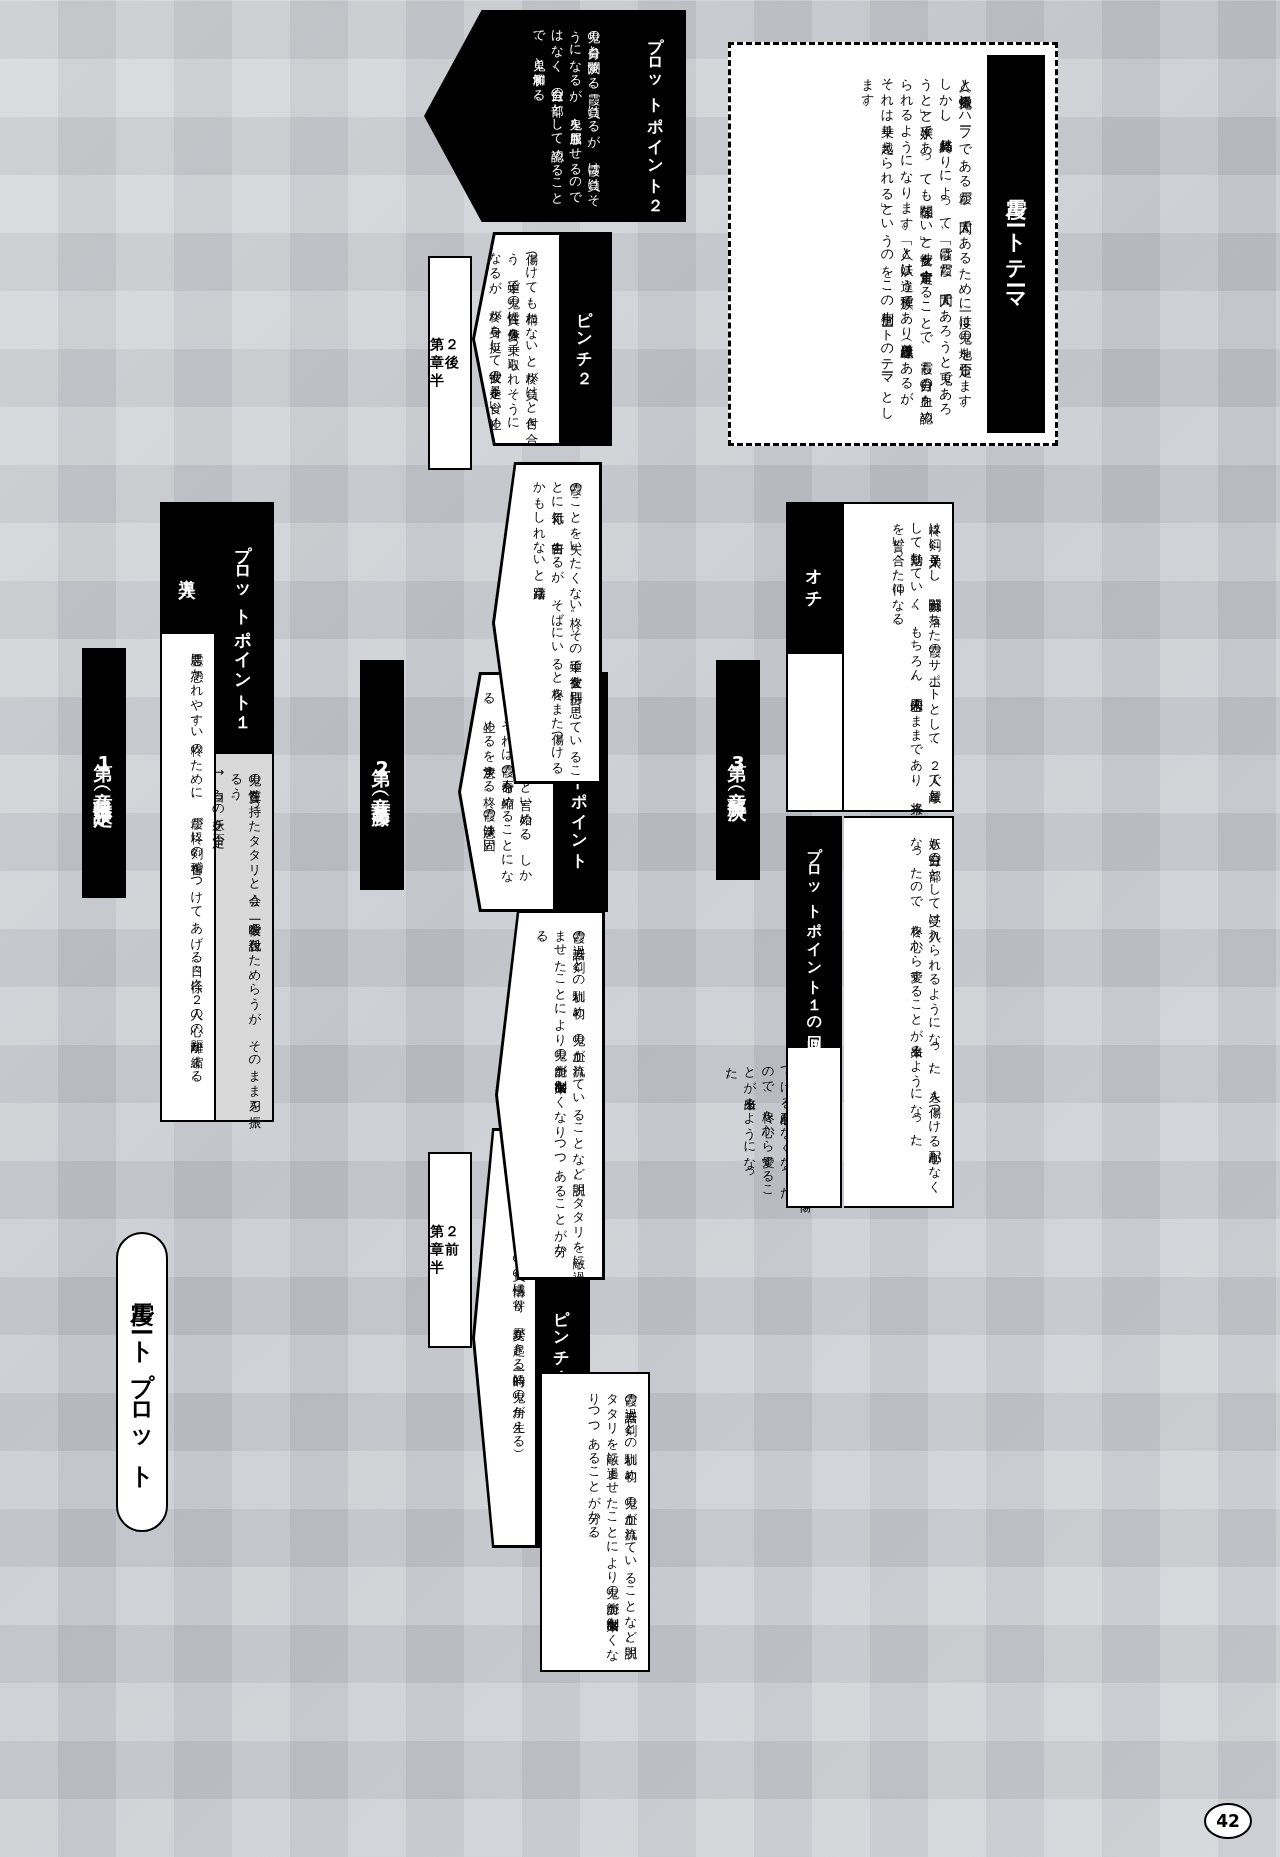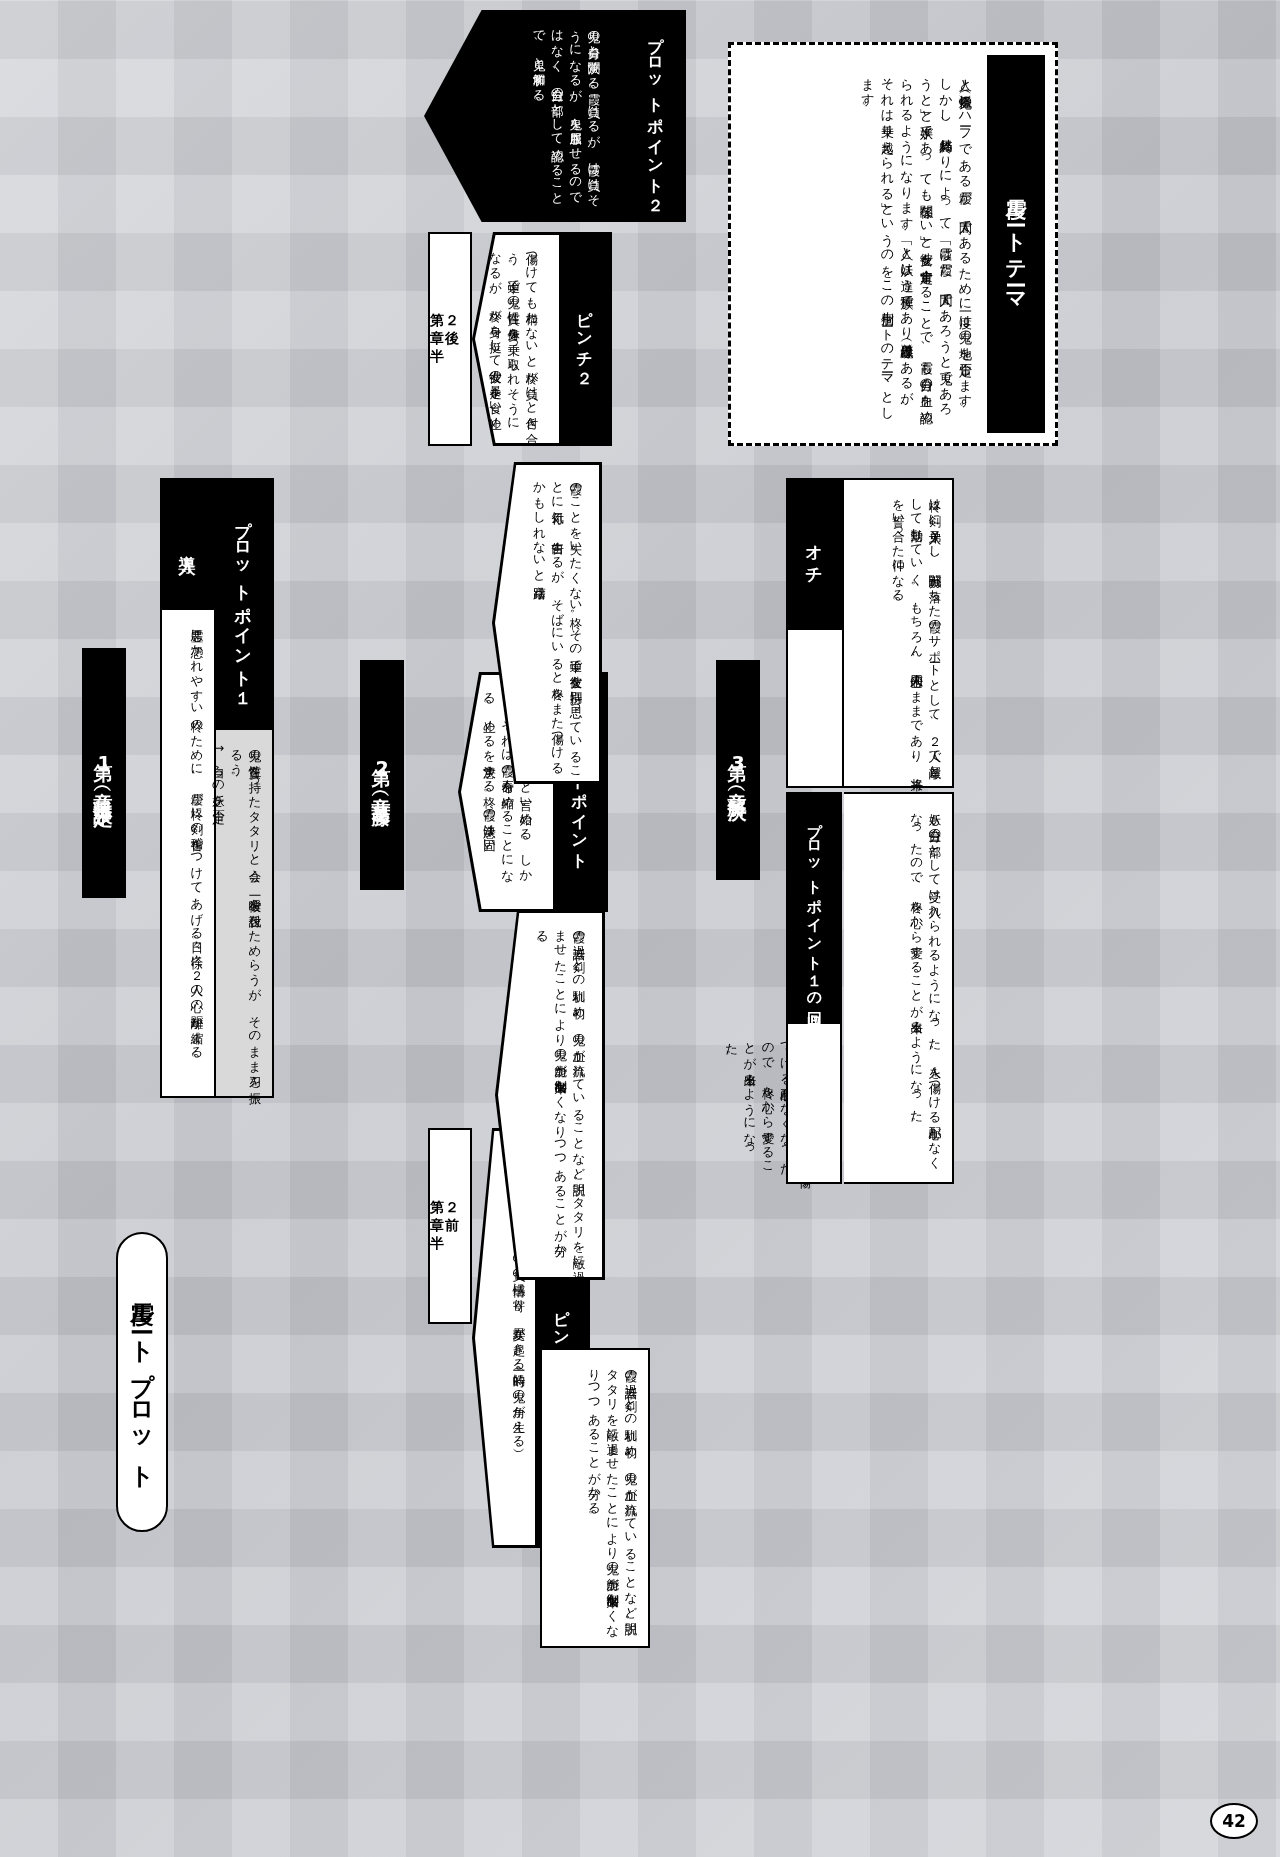--- a/index.html
+++ b/index.html
@@ -21,20 +21,21 @@
   .vt{
     writing-mode:vertical-rl;
     text-orientation:upright;
   }
   .box{
     position:absolute;
     border:2px solid #000;
     background:#fff;
     box-sizing:border-box;
     z-index:5;
+    margin-top:24px;
   }
   .bodytext{
     font-size:12.5px;
     line-height:1.46;
     letter-spacing:.5px;
     padding:10px 8px;
     box-sizing:border-box;
     color:#000;
   }
   .hdr-black{
@@ -119,21 +120,21 @@
   #theme-title{
     background:#000;color:#fff;font-weight:bold;font-size:21px;letter-spacing:4px;
     display:flex;align-items:center;justify-content:center;
     width:58px;box-sizing:border-box;
   }
   #theme-body{
     flex:1;padding:14px 12px;box-sizing:border-box;
     font-size:13px;line-height:1.5;letter-spacing:.6px;
   }
   #pageno{
-    position:absolute;right:22px;bottom:18px;
+    position:absolute;right:28px;bottom:18px;
     width:44px;height:32px;border-radius:50%;
     background:#fff;border:2px solid #000;
     display:flex;align-items:center;justify-content:center;
     font-size:17px;font-weight:bold;z-index:8;
   }
 </style>
 </head>
 <body>
 
 <div id="bg"></div>

